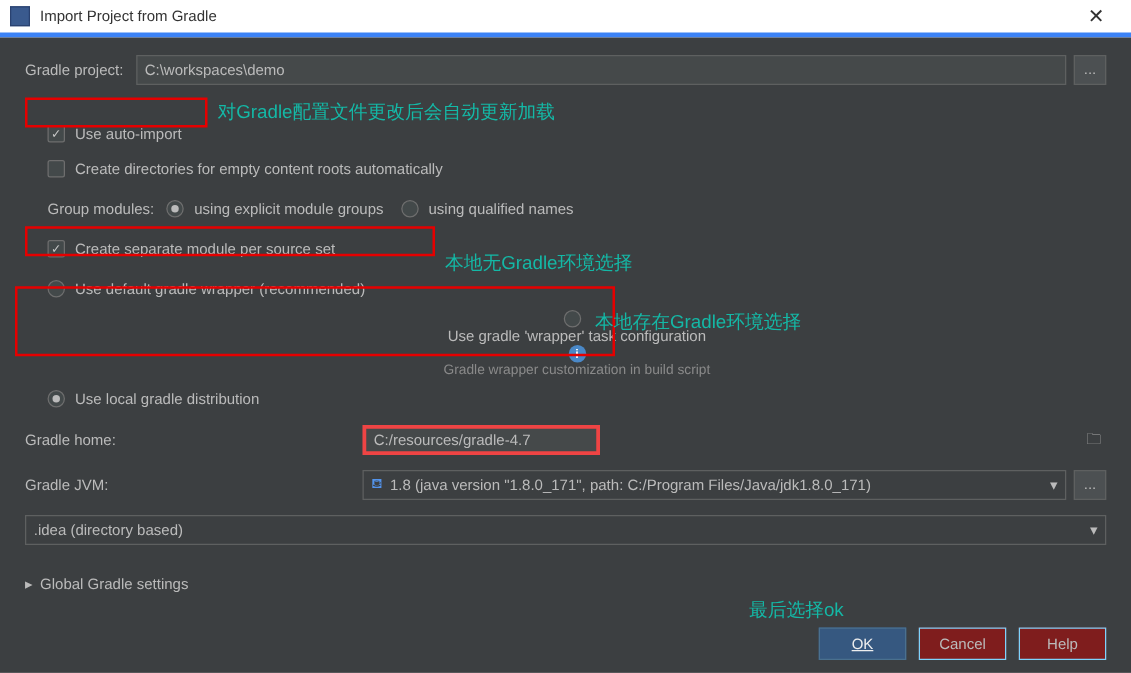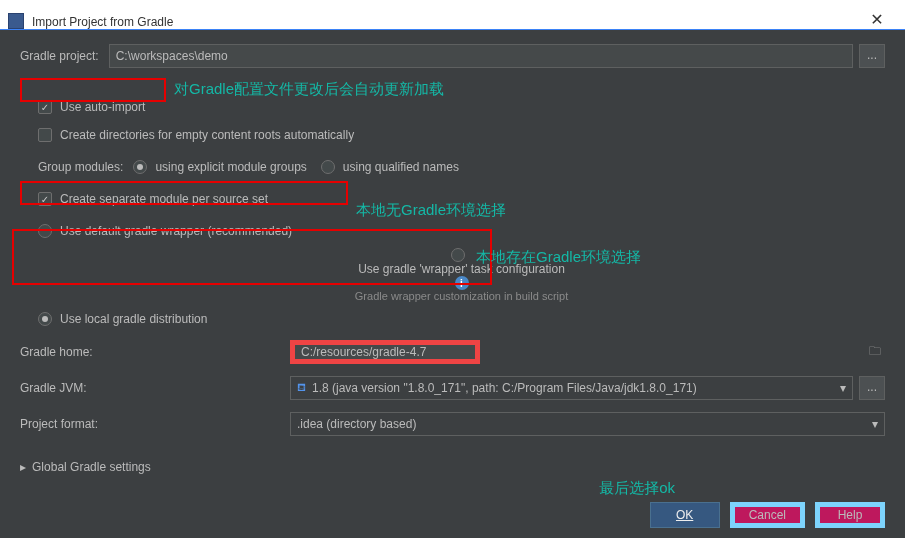--- a/index.html
+++ b/index.html
@@ -14,23 +14,23 @@
   .window {
     width: 905px;
     height: 538px;
     background: #fff;
     display: flex;
     flex-direction: column;
   }
   .titlebar {
     height: 30px;
     background: #fff;
-    border-bottom: 1px solid #3b82f6;
-    display: flex;
-    align-items: flex-end;
+    border-bottom: 4px solid #3b82f6;
+    display: flex;
+    align-items: center;
     padding: 0 8px;
   }
   .titlebar .icon {
     width: 16px; height: 16px;
     background: #3a5a8e;
     border: 1px solid #2a4270;
     margin-right: 8px;
   }
   .titlebar .title {
     flex: 1;
@@ -114,21 +114,21 @@
   .field-row {
     display: flex;
     align-items: center;
     margin-bottom: 12px;
   }
   .field-label { width: 270px; color: #bbbbbb; }
   .field-input {
     flex: 1;
     height: 24px;
     background: #45494a;
-    border: 5px solid #ef4444;
+    border: 3px solid #ef4444;
     color: #bbbbbb;
     padding: 0 6px;
     font-size: 12px;
   }
   .dropdown {
     flex: 1;
     height: 24px;
     background: #3c3f41;
     border: 1px solid #5e6060;
     color: #bbbbbb;
@@ -163,22 +163,22 @@
   .footer {
     display: flex;
     justify-content: flex-end;
     gap: 10px;
     padding-top: 8px;
     margin-top: auto;
   }
   .btn {
     min-width: 70px;
     height: 26px;
-    border: 5px solid #7dd3fc;
-    background: #be185d;
+    border: 1px solid #7dd3fc;
+    background: #7f1d1d;
     color: #bbbbbb;
     font-size: 12px;
     cursor: pointer;
     padding: 0 14px;
   }
   .btn.primary {
     background: #365880;
     border: 1px solid #4a708f;
     color: #eee;
     text-decoration: underline;
@@ -259,21 +259,20 @@
     <div class="field-row">
       <div class="field-label">Gradle JVM:</div>
       <div class="dropdown">
         <span class="java-icon">⛾</span>
         <span>1.8 (java version "1.8.0_171", path: C:/Program Files/Java/jdk1.8.0_171)</span>
       </div>
       <div class="browse-btn">...</div>
     </div>
 
     <div class="field-row">
-      <div class="field-label">Project format:</div>
       <div class="dropdown">
         <span>.idea (directory based)</span>
       </div>
     </div>
 
     <div class="expander">
       <span>Global Gradle settings</span>
     </div>
 
     <div class="red-box" style="left:20px; top:48px; width:146px; height:24px;"></div>

